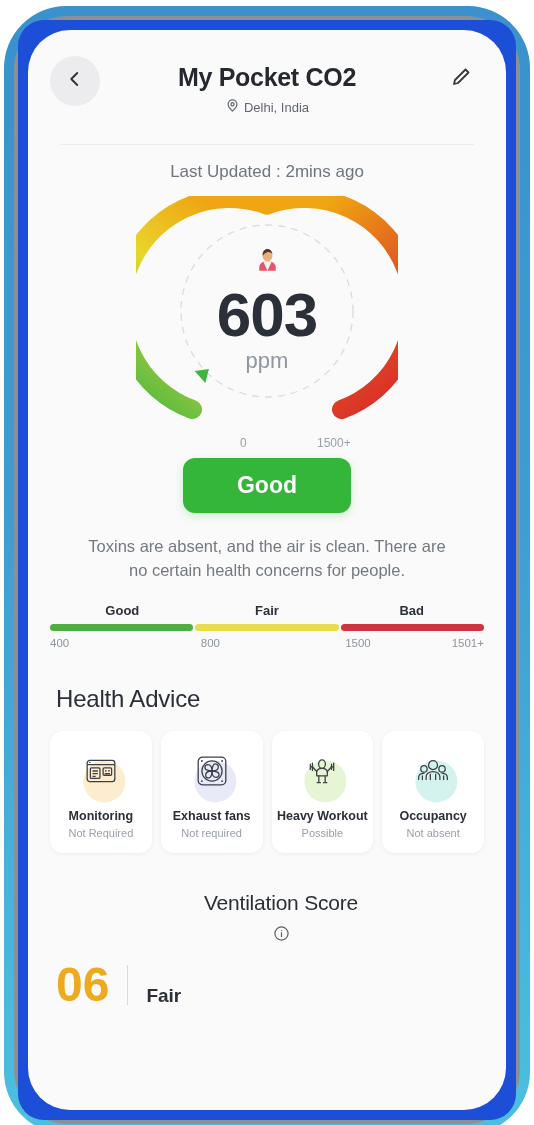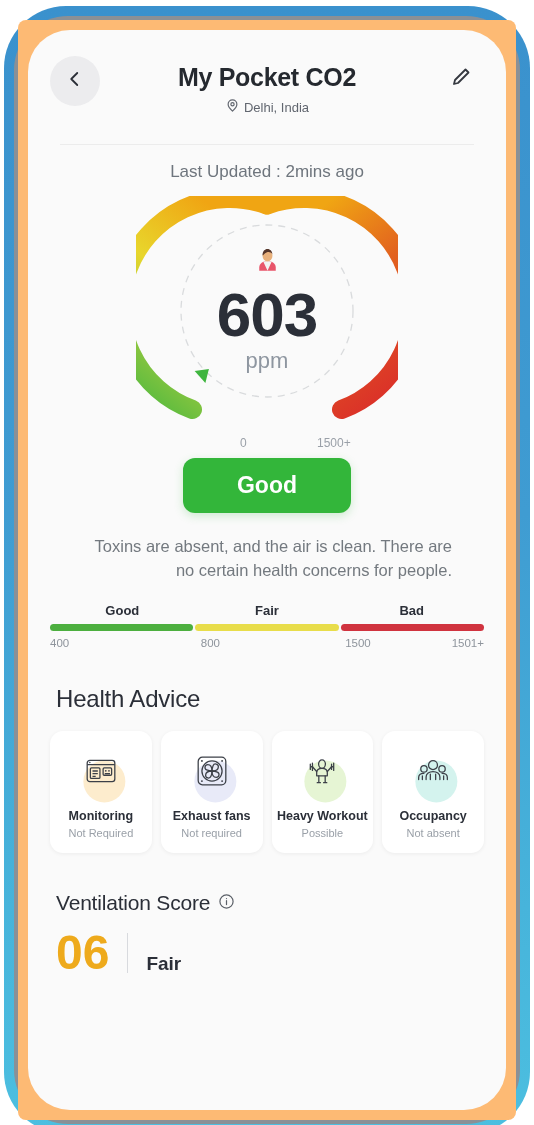--- a/index.html
+++ b/index.html
@@ -37,22 +37,22 @@
     background: #8b9096;
     box-sizing: border-box;
     padding: 4px;
   }
   .phone-bezel {
     position: absolute;
     left: 4px;
     top: 4px;
     right: 4px;
     bottom: 4px;
-    border-radius: 8px;
-    background: #fdba74;
+    border-radius: 26px;
+    background: #1d4ed8;
     box-sizing: border-box;
     padding: 10px;
   }
   .screen {
     position: absolute;
     left: 10px;
     top: 10px;
     right: 10px;
     bottom: 10px;
     border-radius: 42px;
@@ -196,21 +196,21 @@
     font-weight: bold;
     border: none;
     cursor: pointer;
     box-shadow: 0 3px 10px rgba(51,182,58,0.22);
     font-family: "Liberation Sans", sans-serif;
   }
 
   .status-desc {
     margin: 22px auto 14px auto;
     width: 370px;
-    text-align: right;
+    text-align: center;
     font-size: 16.5px;
     line-height: 1.45;
     color: #73797f;
   }
 
   
   .scale {
     margin: 20px 22px 0 22px;
   }
   .scale-labels {
@@ -300,20 +300,21 @@
 
   
   .vent-title {
     display: flex;
     align-items: center;
     gap: 8px;
     font-size: 21px;
     color: #2b2f38;
     margin: 38px 0 0 28px;
     letter-spacing: -0.2px;
+    flex-direction: column;
   }
   .vent-row {
     display: flex;
     align-items: center;
     gap: 18px;
     margin: 14px 0 15px 28px;
   }
   .vent-score {
     font-size: 48px;
     font-weight: bold;

